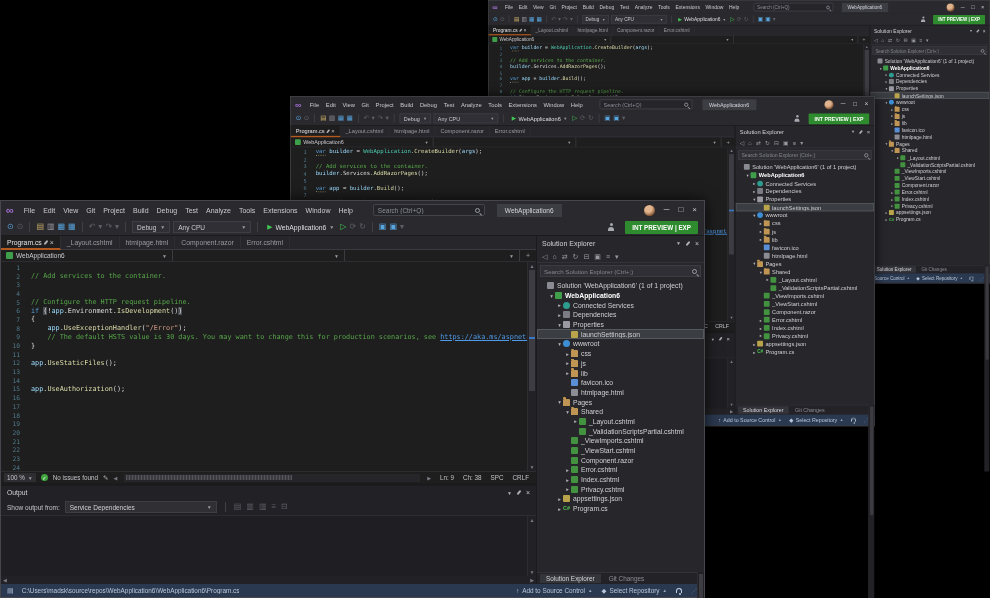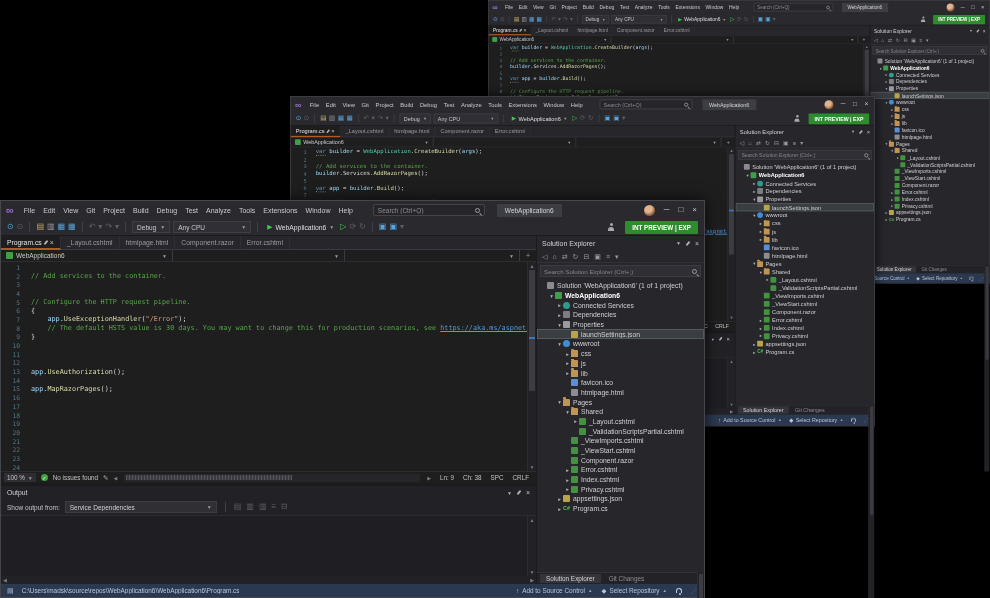--- a/index.html
+++ b/index.html
@@ -1444,48 +1444,51 @@
               <div class="code-line">
                 <span class="line-segs"></span>
               </div>
               <div class="code-line">
                 <span class="line-segs"></span>
               </div>
               <div class="code-line">
                 <span class="line-segs"><span class="tk-c">// Configure the HTTP request pipeline.</span></span>
               </div>
               <div class="code-line">
+                <span class="line-segs"><span class="tk-kw">if</span><span class="tk-p"> </span><span class="tk-hl">(</span><span class="tk-p">!</span><span class="tk-var">app</span><span class="tk-p">.</span><span class="tk-p">Environment</span><span class="tk-p">.</span><span class="tk-m">IsDevelopment</span><span class="tk-p">()</span><span class="tk-hl">)</span></span>
+              </div>
+              <div class="code-line">
                 <span class="line-segs"><span class="tk-p">{</span></span>
               </div>
               <div class="code-line">
                 <span class="line-segs"><span class="tk-p">    </span><span class="tk-var">app</span><span class="tk-p">.</span><span class="tk-m">UseExceptionHandler</span><span class="tk-p">(</span><span class="tk-s">"/Error"</span><span class="tk-p">);</span></span>
               </div>
               <div class="code-line">
                 <span class="line-segs"><span class="tk-p">    </span><span class="tk-c">// The default HSTS value is 30 days. You may want to change this for production scenarios, see </span><span class="tk-lnk">https://aka.ms/aspnetcore-hsts</span></span>
               </div>
               <div class="code-line">
                 <span class="line-segs"><span class="tk-p">}</span></span>
               </div>
               <div class="code-line">
                 <span class="line-segs"></span>
               </div>
               <div class="code-line">
+                <span class="line-segs"><span class="tk-var">app</span><span class="tk-p">.</span><span class="tk-m">UseStaticFiles</span><span class="tk-p">();</span></span>
+              </div>
+              <div class="code-line">
                 <span class="line-segs"></span>
               </div>
               <div class="code-line">
                 <span class="line-segs"></span>
               </div>
               <div class="code-line">
                 <span class="line-segs"><span class="tk-var">app</span><span class="tk-p">.</span><span class="tk-m">UseAuthorization</span><span class="tk-p">();</span></span>
               </div>
               <div class="code-line">
                 <span class="line-segs"></span>
-              </div>
-              <div class="code-line">
-                <span class="line-segs"><span class="tk-var">app</span><span class="tk-p">.</span><span class="tk-m">MapRazorPages</span><span class="tk-p">();</span></span>
               </div>
               <div class="code-line">
                 <span class="line-segs"></span>
               </div>
             </div>
         <div class="vscroll">
           <span class="vs-up">▲</span>
           <span class="vs-thumb"></span>
           <span class="vs-mark"></span>
           <span class="vs-down">▼</span>

